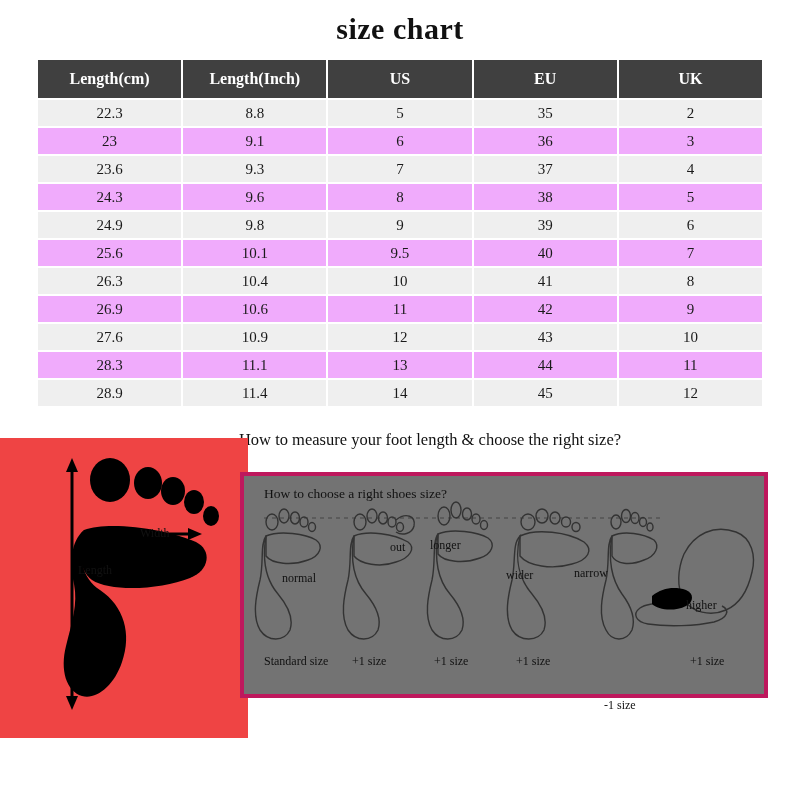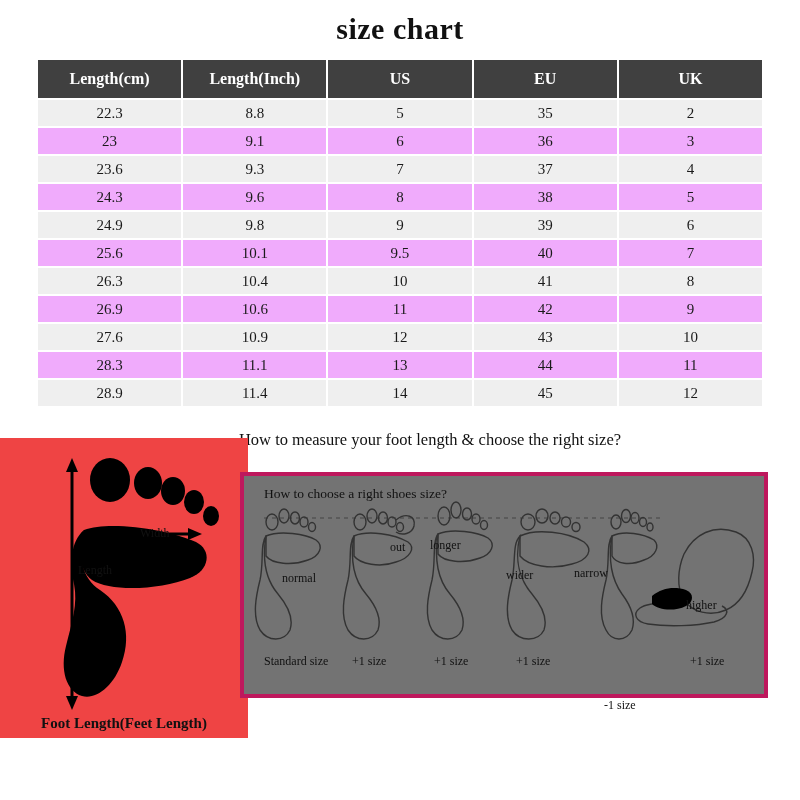--- a/index.html
+++ b/index.html
@@ -269,21 +269,20 @@
         <line x1="72" y1="28" x2="72" y2="264" stroke="#000" stroke-width="3"></line>
         <polygon points="72,20 66,34 78,34" fill="#000"></polygon>
         <polygon points="72,272 66,258 78,258" fill="#000"></polygon>
 
         <line x1="92" y1="96" x2="196" y2="96" stroke="#000" stroke-width="3"></line>
         <polygon points="86,96 100,90 100,102" fill="#000"></polygon>
         <polygon points="202,96 188,90 188,102" fill="#000"></polygon>
       </svg>
       <div class="width-label">Width</div>
       <div class="length-label">Length</div>
-      <div class="foot-caption">Foot Length(Feet Length)</div>
     </div>
 
     <div class="shoes-panel">
       <div class="shoes-panel-title">How to choose a right shoes size?</div>
 
       <svg width="518" height="216" viewBox="0 0 518 216">
 
         <line x1="20" y1="42" x2="420" y2="42" stroke="#444" stroke-width="1" stroke-dasharray="4 4"></line>
 
         <g fill="none" stroke="#333" stroke-width="1.4">

